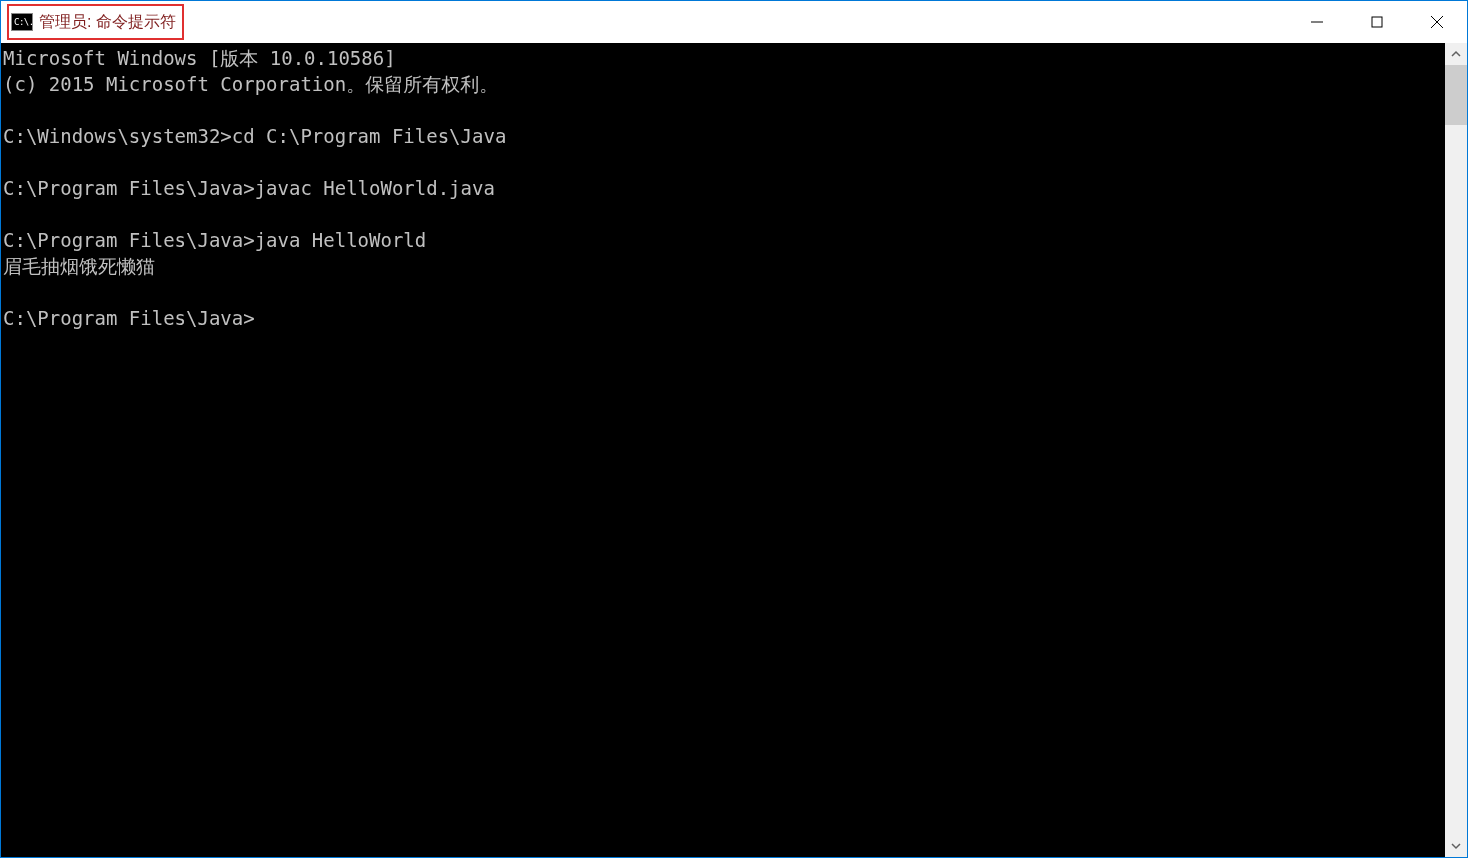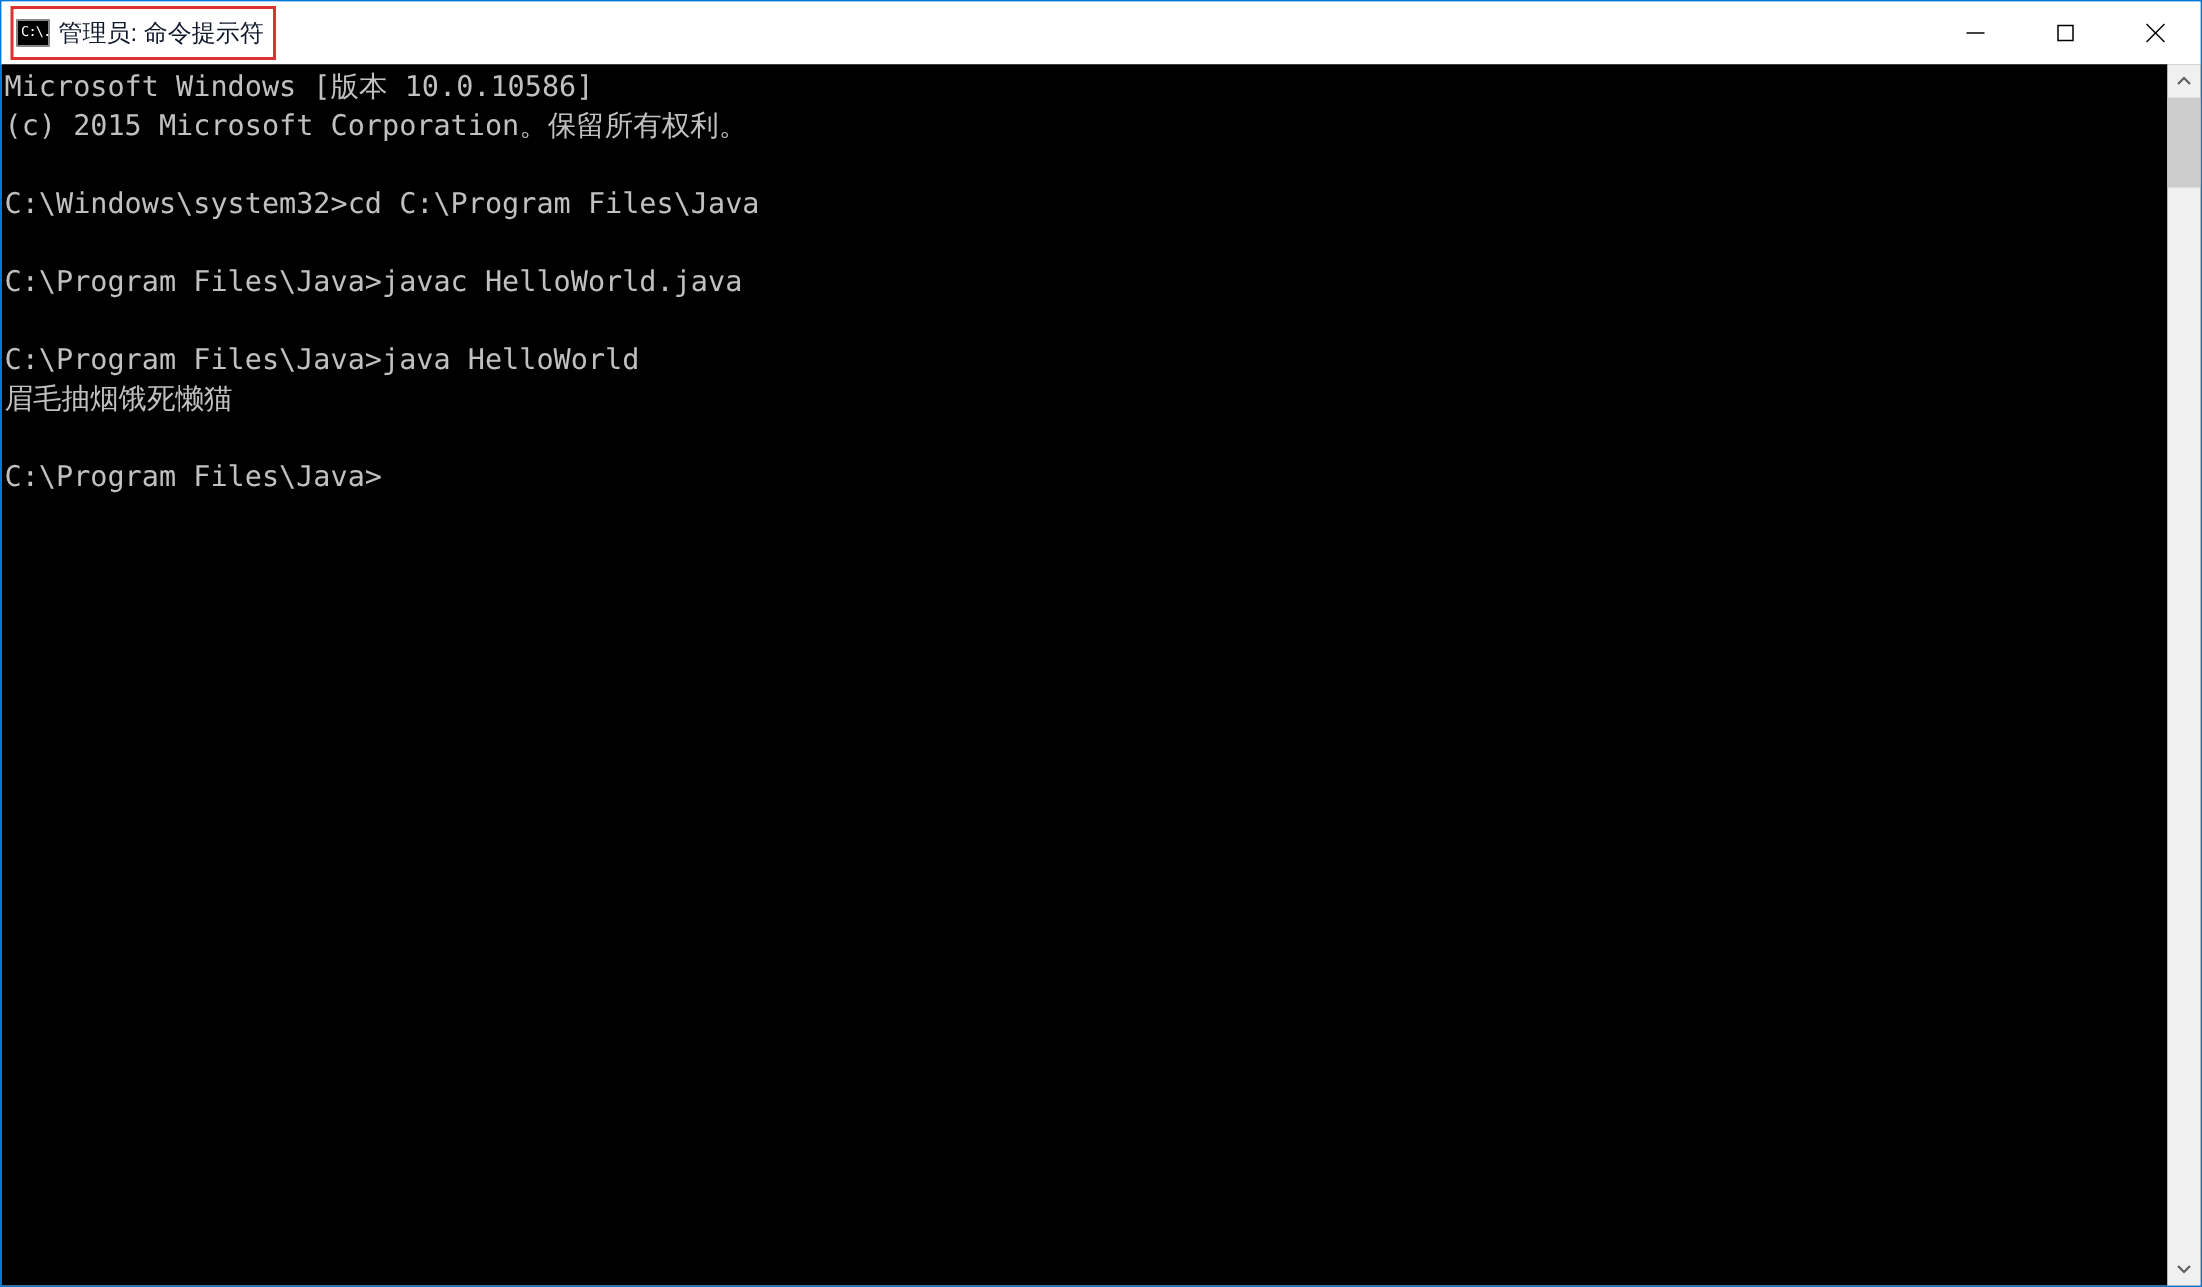--- a/index.html
+++ b/index.html
@@ -40,21 +40,21 @@
       font-family: monospace;
       display: flex;
       align-items: center;
       justify-content: flex-start;
       padding-left: 2px;
       border: 1px solid #888;
       letter-spacing: -0.5px;
     }
     .window-title {
       font-size: 16px;
-      color: #0f172a;
+      color: #7f1d1d;
     }
     .titlebar-right {
       display: flex;
       height: 100%;
     }
     .win-btn {
       width: 60px;
       height: 100%;
       display: flex;
       align-items: center;

